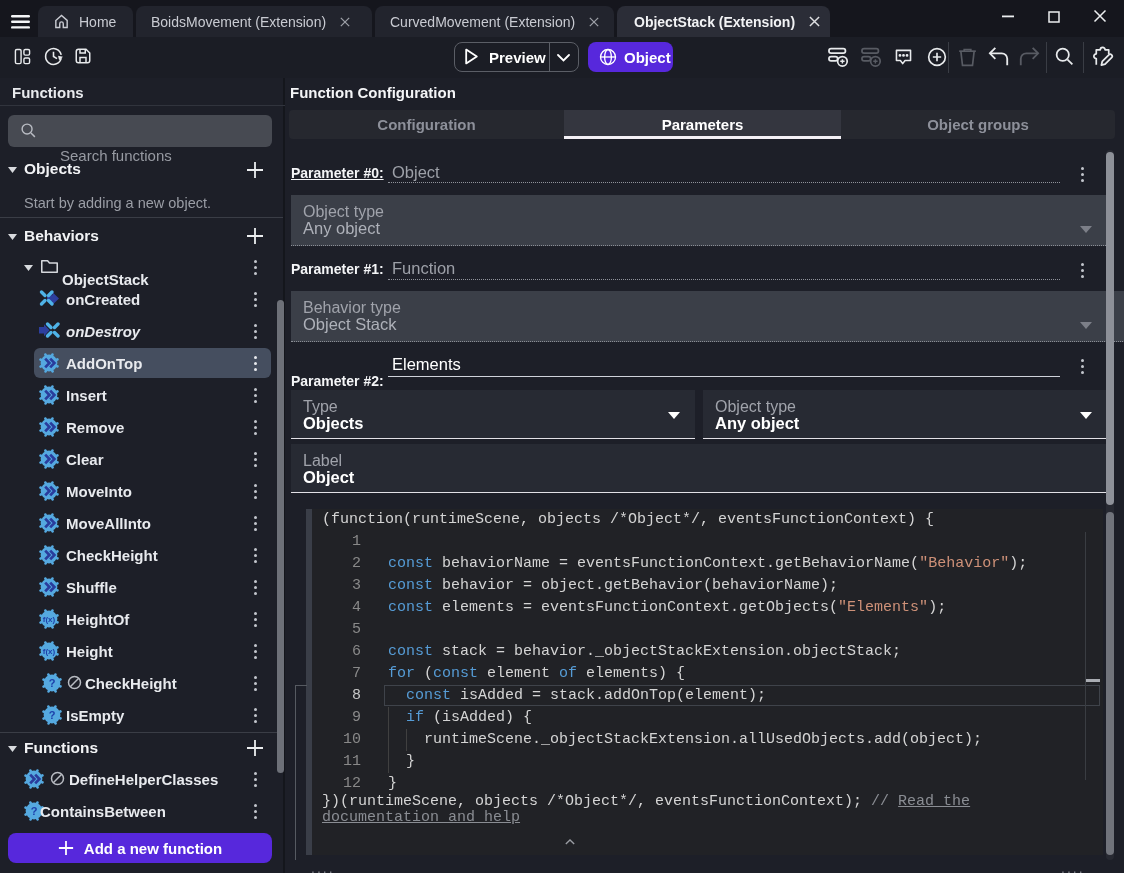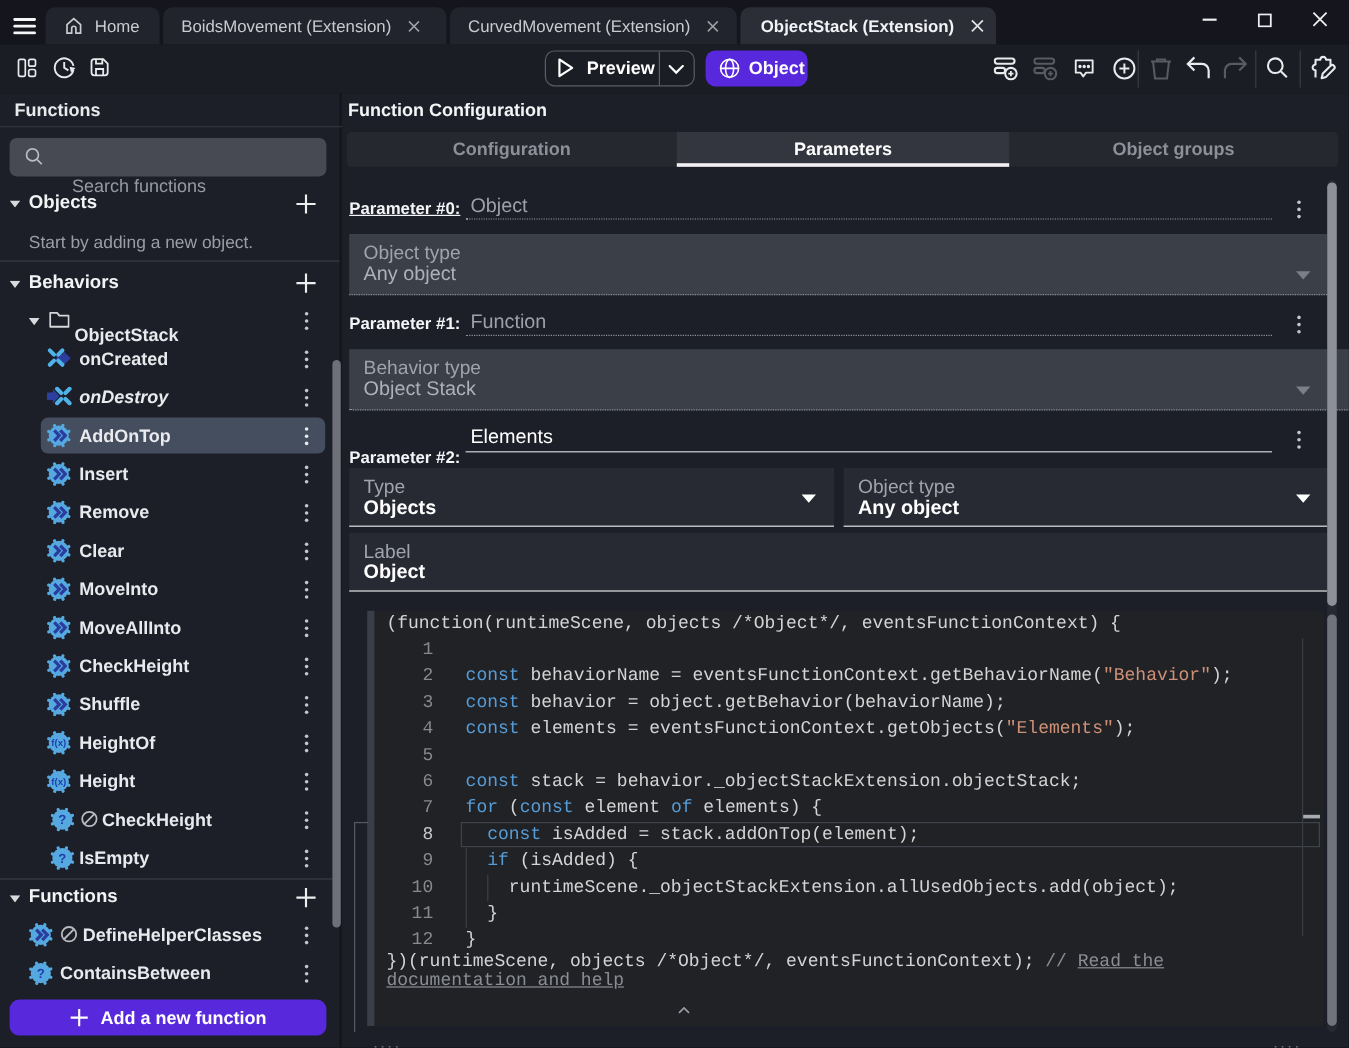--- a/index.html
+++ b/index.html
@@ -535,21 +535,21 @@
     <rect x="8.7" y="-0.4" width="2.6" height="3.2" rx="1.1" fill="#55a9e0" transform="rotate(22 10 10)"></rect>
     <rect x="8.7" y="-0.4" width="2.6" height="3.2" rx="1.1" fill="#55a9e0" transform="rotate(67 10 10)"></rect>
     <rect x="8.7" y="-0.4" width="2.6" height="3.2" rx="1.1" fill="#55a9e0" transform="rotate(112 10 10)"></rect>
     <rect x="8.7" y="-0.4" width="2.6" height="3.2" rx="1.1" fill="#55a9e0" transform="rotate(157 10 10)"></rect>
     <rect x="8.7" y="-0.4" width="2.6" height="3.2" rx="1.1" fill="#55a9e0" transform="rotate(202 10 10)"></rect>
     <rect x="8.7" y="-0.4" width="2.6" height="3.2" rx="1.1" fill="#55a9e0" transform="rotate(247 10 10)"></rect>
     <rect x="8.7" y="-0.4" width="2.6" height="3.2" rx="1.1" fill="#55a9e0" transform="rotate(292 10 10)"></rect>
     <rect x="8.7" y="-0.4" width="2.6" height="3.2" rx="1.1" fill="#55a9e0" transform="rotate(337 10 10)"></rect>
     <text x="10" y="14" font-size="11" font-weight="bold" fill="#1d3faa" text-anchor="middle" font-family="Liberation Sans, sans-serif">?</text>
   </svg>
-<div class="abs srow" style="left:50px;top:795px;">ContainsBetween</div>
+<div class="abs srow" style="left:40px;top:795px;">ContainsBetween</div>
 <div class="dots3" style="left:254px;top:804px">
     <i></i>
     <i></i>
     <i></i>
   </div>
 
 <div class="abs" style="left:8px;top:833px;width:264px;height:30px;border-radius:8px;background:#5728dc;display:flex;align-items:center;justify-content:center;">
 <svg width="16" height="16" viewBox="0 0 18 18" stroke="#fff" stroke-width="2">
       <path d="M9 1 V17 M1 9 H17"></path>
     </svg>

